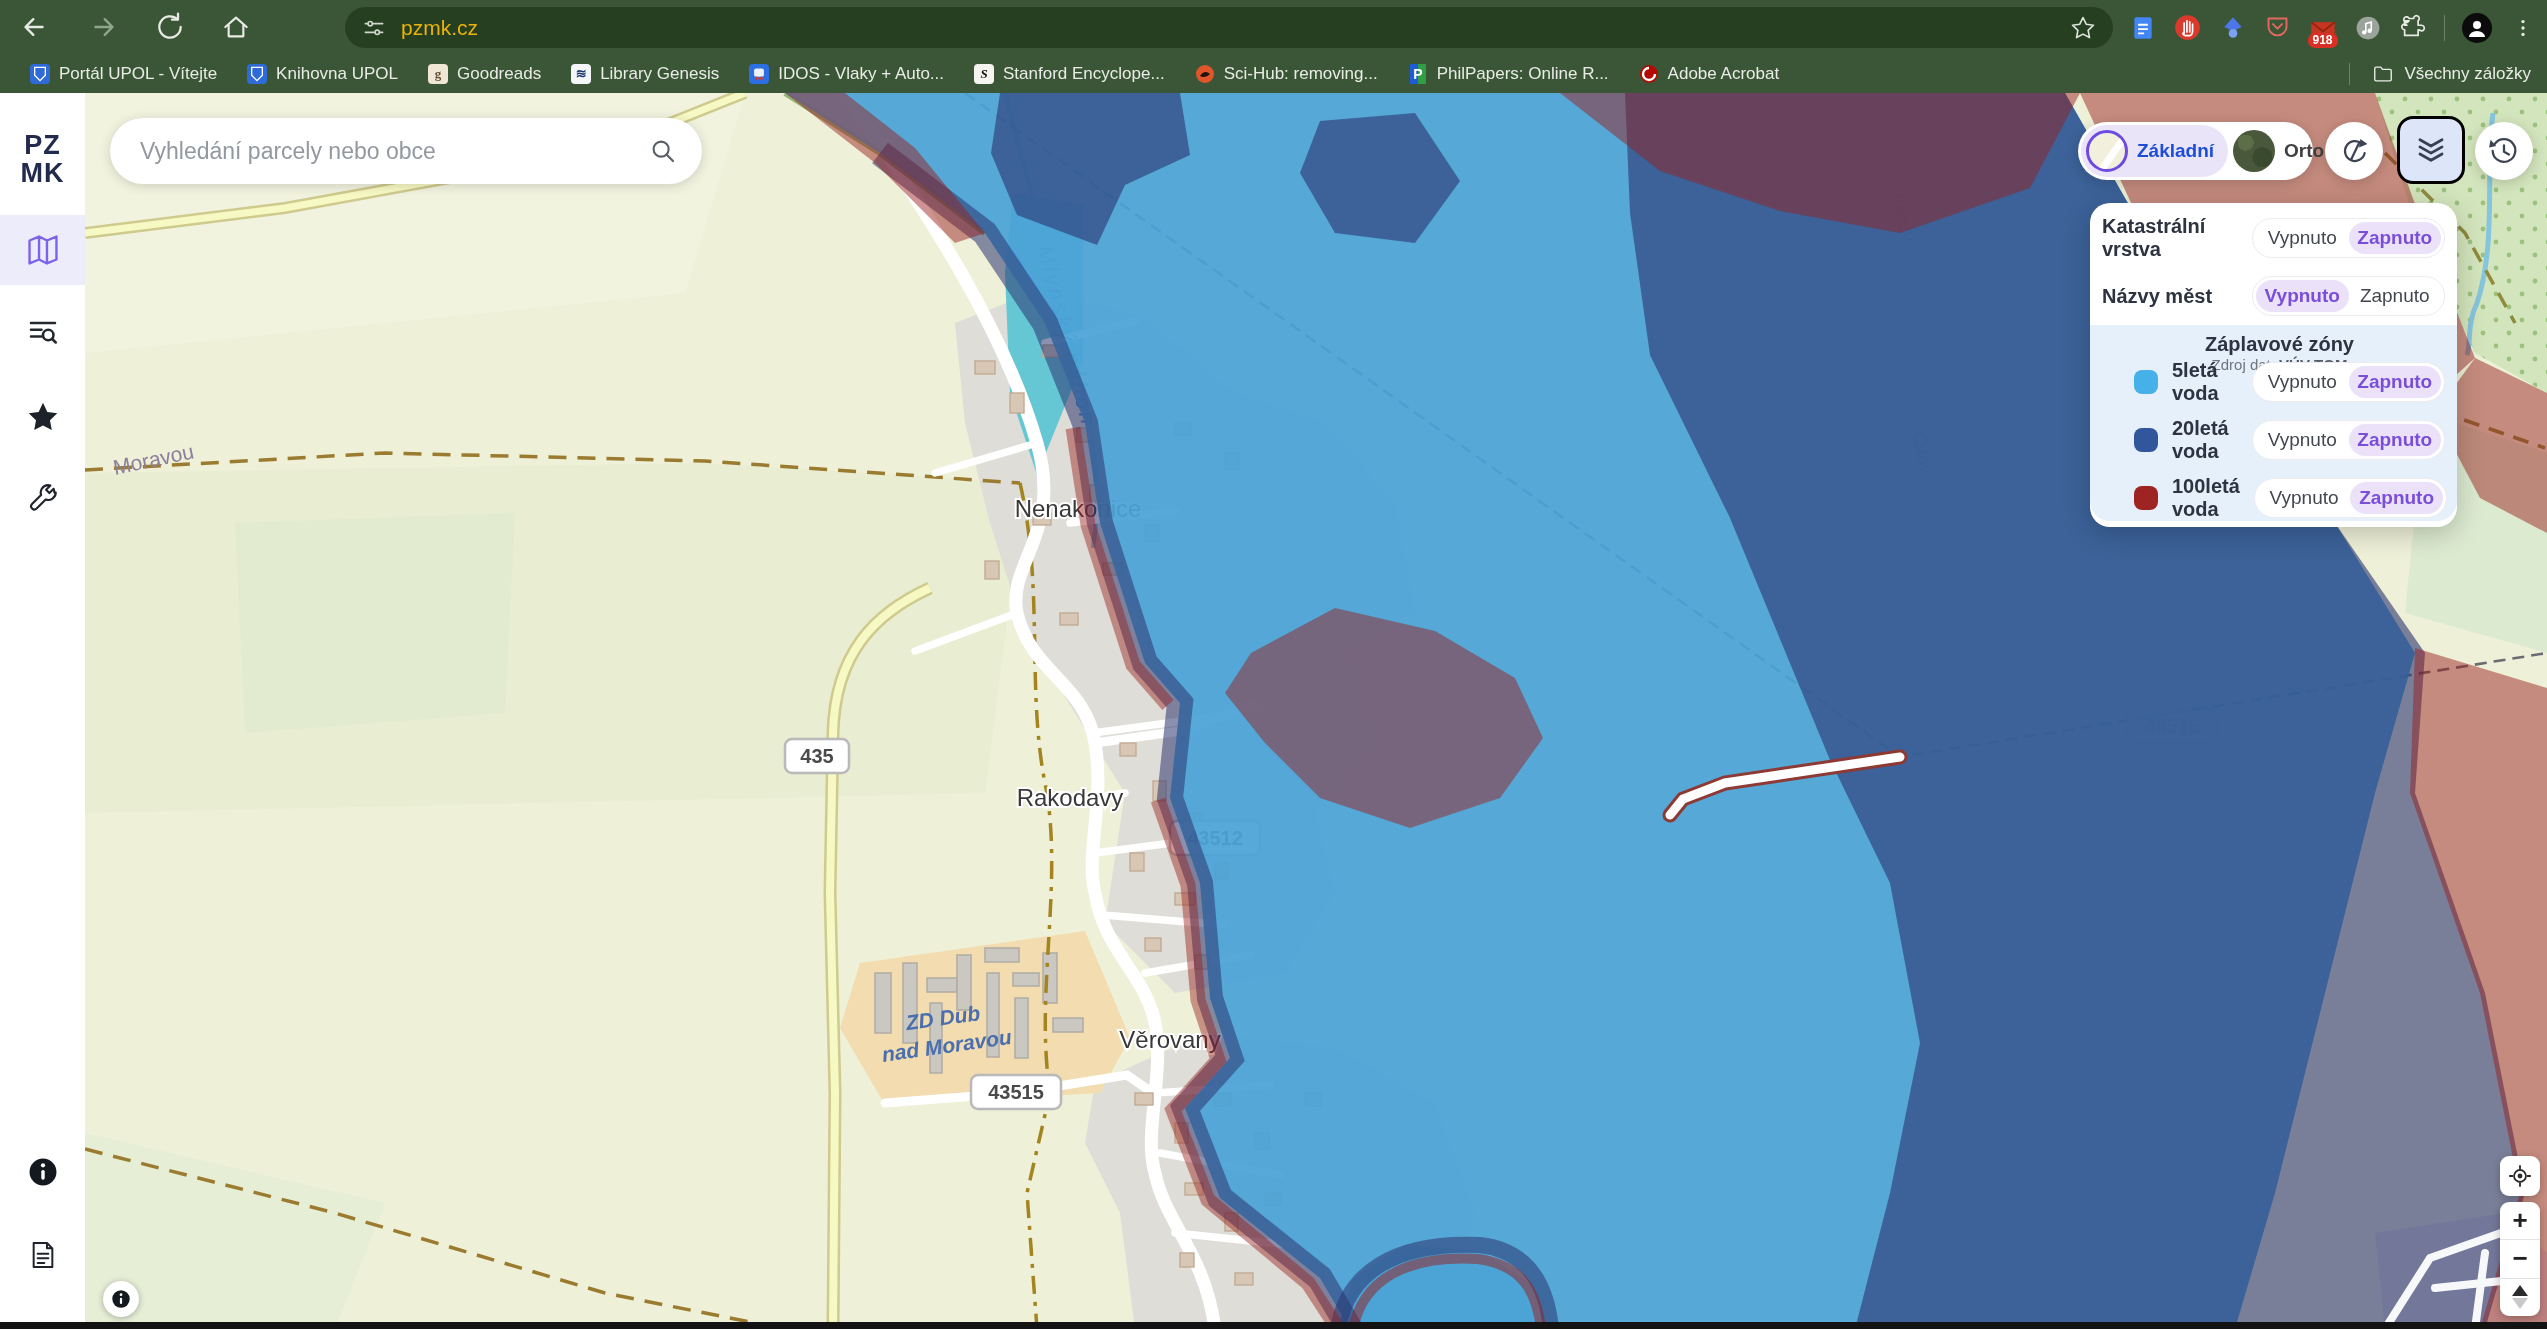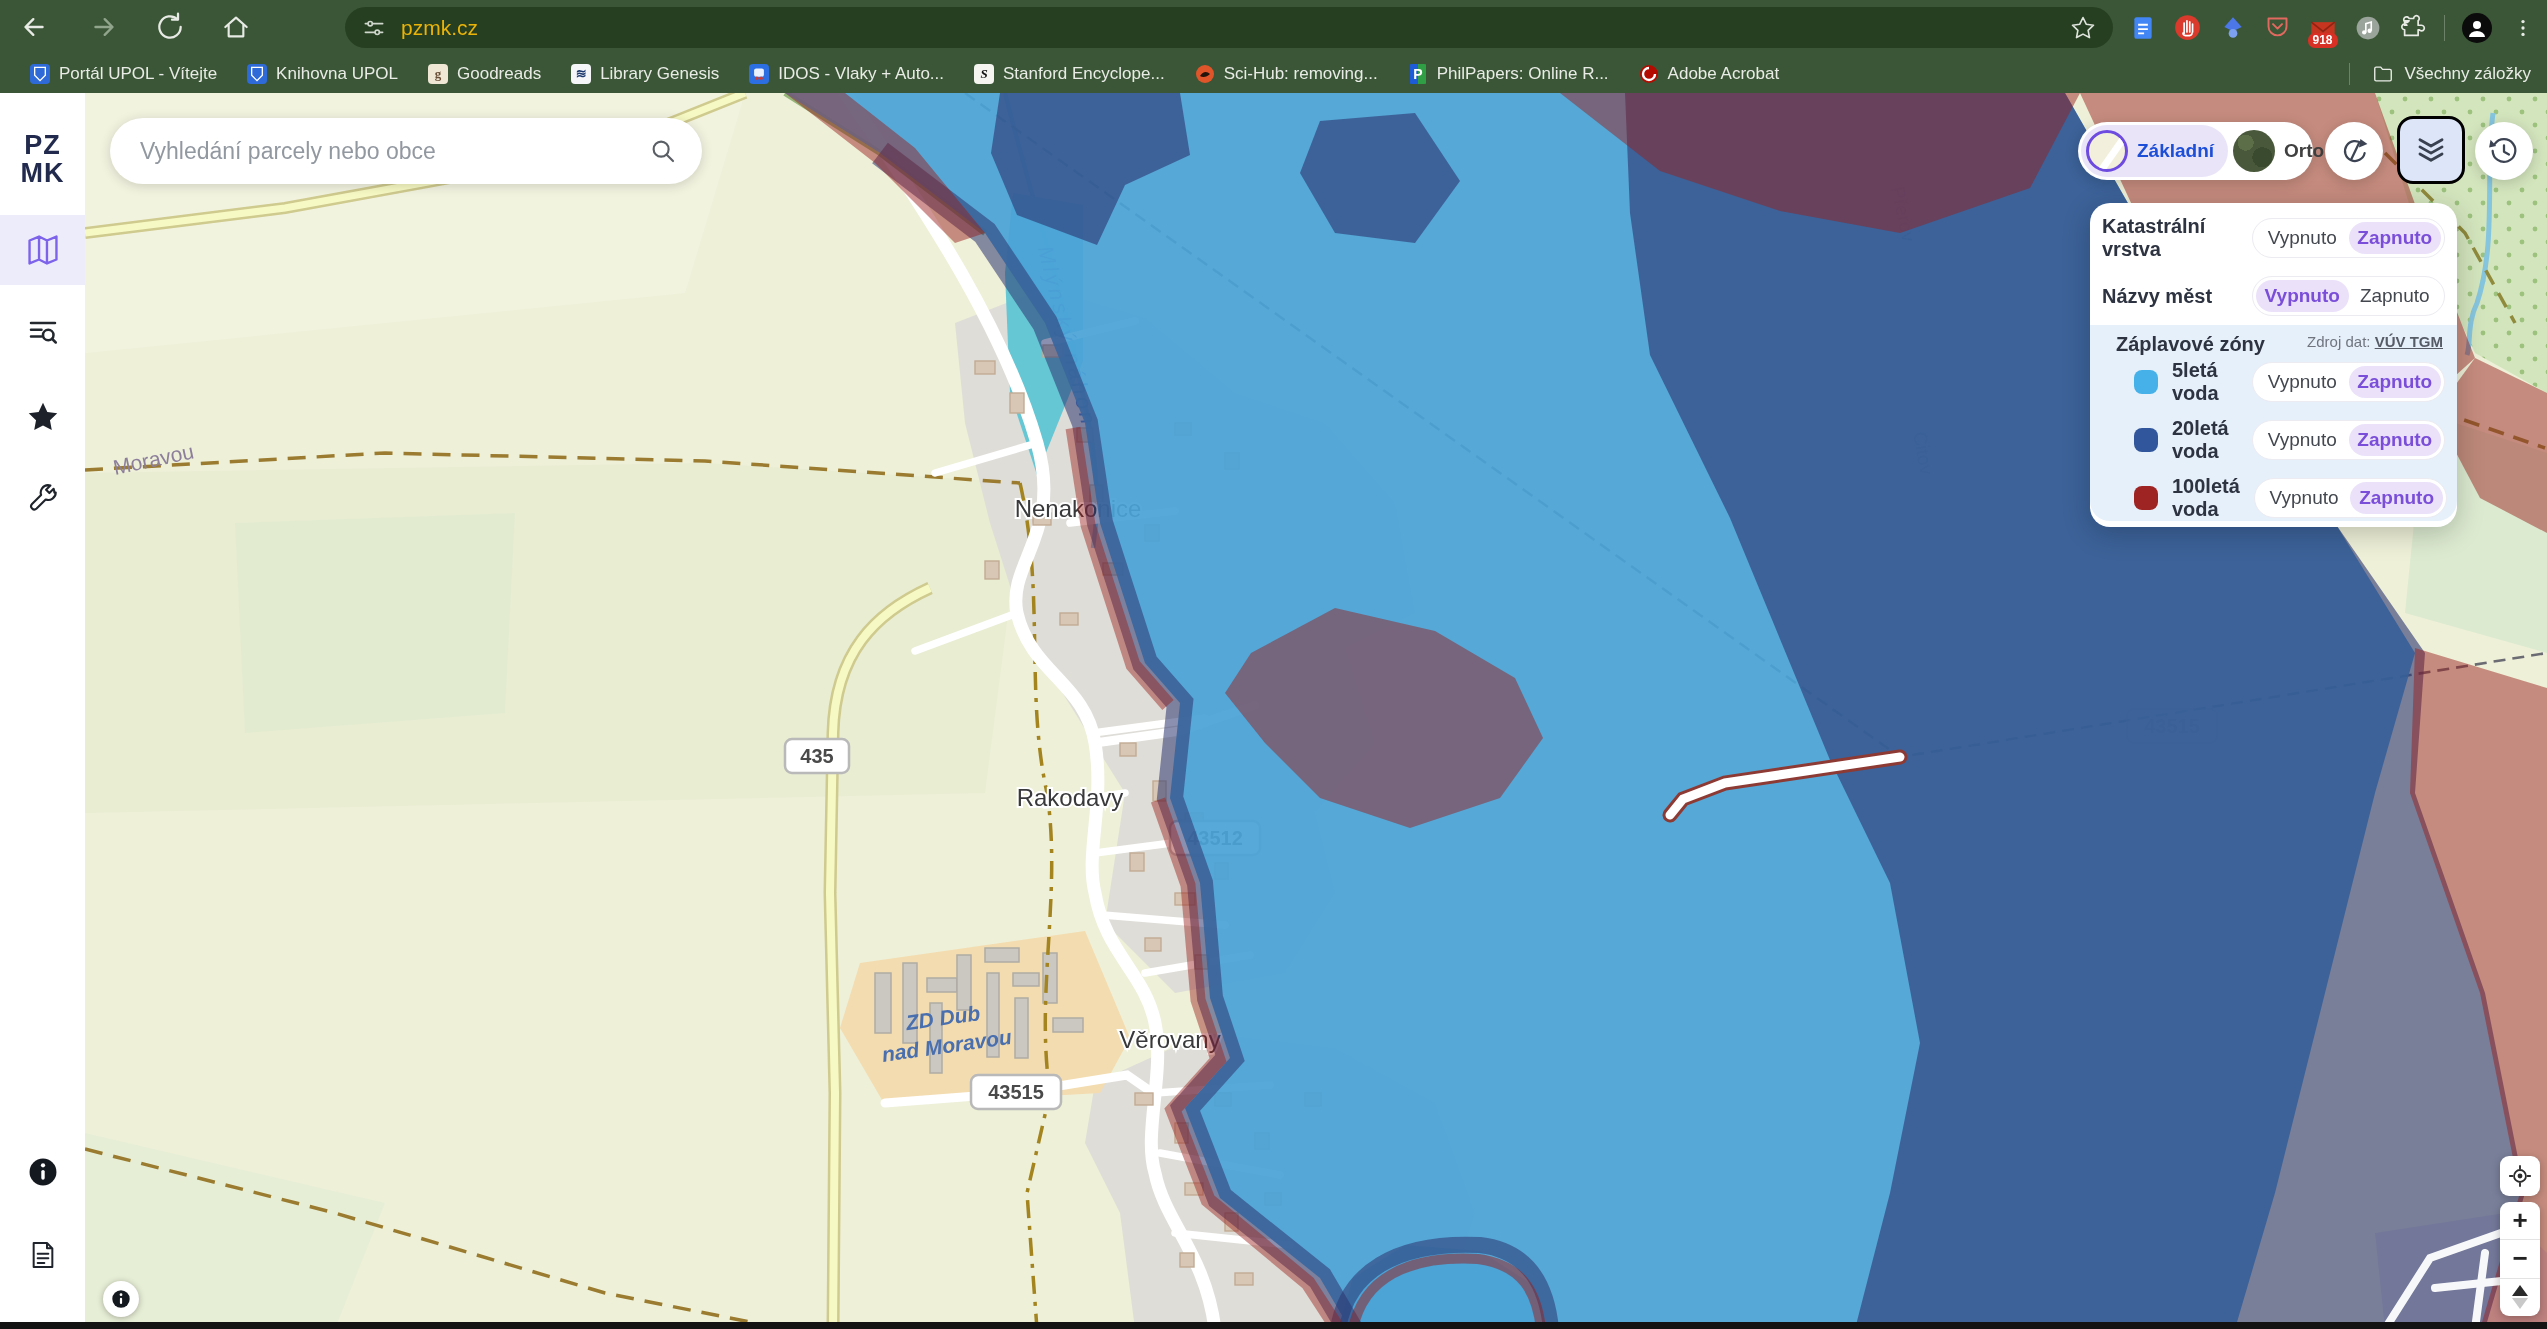--- a/index.html
+++ b/index.html
@@ -49,21 +49,21 @@
   .layersbtn { position:absolute; left:2312px; top:23px; width:68px; height:68px; border:3px solid #000; border-radius:16px; background:#dce6f8; display:flex; align-items:center; justify-content:center; z-index:21; }
 
   
   .panel { position:absolute; left:2005px; top:110px; width:367px; height:324px; background:#fff; border-radius:20px; box-shadow:0 6px 28px rgba(0,0,0,.22); z-index:19; padding-top:6px; }
   .prow { height:58px; display:flex; align-items:center; padding:0 12px 0 12px; }
   .prow .lbl { flex:1; font-size:20px; color:#2d3340; font-weight:600; }
   .toggle { width:193px; height:40px; background:#fff; border:1.5px solid #ebebf1; border-radius:20px; display:flex; align-items:stretch; padding:3px; flex:0 0 auto; }
   .tg { flex:1; display:flex; align-items:center; justify-content:center; font-size:19px; color:#43474f; font-weight:500; border-radius:17px; }
   .tg.active { background:#ebe2fa; color:#7a4ed8; font-weight:700; }
   .floodsec { background:#e6f0fb; border-radius:0 0 20px 20px; height:196px; padding-top:0; }
-  .fhead { height:28px; display:flex; align-items:flex-start; padding:8px 14px 0 26px; }
+  .fhead { height:28px; display:flex; align-items:center; padding:8px 14px 0 26px;flex-direction:column; }
   .fhead .ttl { flex:1; font-size:20px; font-weight:700; color:#2d3340; }
   .src { font-size:15px; color:#70757e; }
   .src a { color:#565b66; text-decoration:underline; font-weight:600; }
   .frow { height:58px; display:flex; align-items:center; padding:0 12px 0 16px; gap:14px;margin-left:28px; }
   .sw { width:24px; height:24px; border-radius:8px; flex:0 0 auto; }
   .frow .lbl { flex:1; font-size:20px; color:#2d3340; font-weight:600; }
 
   
   .locate { position:absolute; left:2415px; top:1063px; width:40px; height:40px; background:#fff; border-radius:9px; box-shadow:0 2px 8px rgba(0,0,0,.25); display:flex; align-items:center; justify-content:center; z-index:20; }
   .zstack { position:absolute; left:2415px; top:1109px; width:40px; height:114px; background:#fff; border-radius:9px; box-shadow:0 2px 8px rgba(0,0,0,.25); display:flex; flex-direction:column; z-index:20; }

